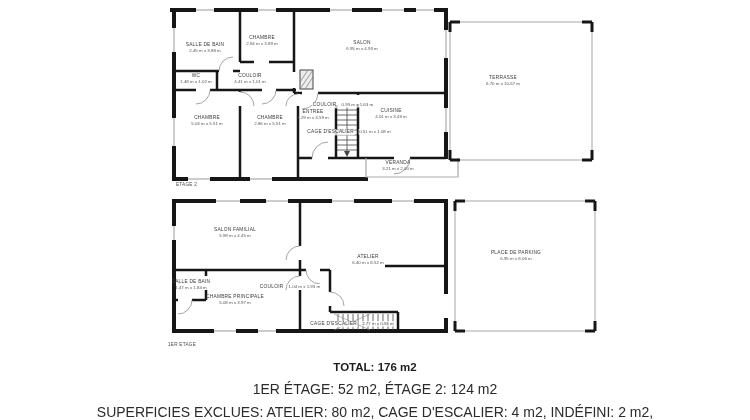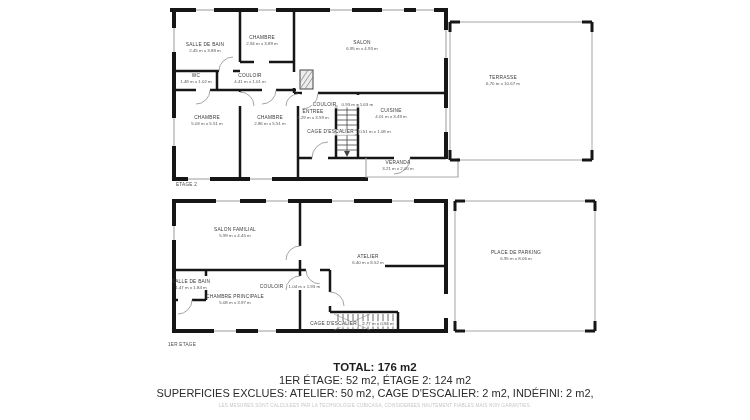--- a/index.html
+++ b/index.html
@@ -14,21 +14,21 @@
   }
   .room .rn{font-size:6px;letter-spacing:.3px;color:#3a3a3a;}
   .room .rd{font-size:5.5px;color:#555;}
   .room.bg .rn,.room.bg .rd{background:rgba(255,255,255,.78);display:inline-block;padding:0 1px;}
   .floor-tag{
     position:absolute;font-size:6px;color:#4a4a4a;letter-spacing:.3px;
     transform:scale(0.78);transform-origin:0 0;
   }
   .summary{position:absolute;left:0;top:361px;width:750px;text-align:center;color:#2b2b2b;}
   .summary .total{font-size:11.5px;font-weight:bold;color:#1d1d1d;line-height:1.1;}
-  .summary .sline{font-size:11px;line-height:1.08;margin-top:1px;}
+  .summary .sline{font-size:14px;line-height:1.08;margin-top:8px;}
   .disclaimer{
     margin-top:4px;font-size:6px;color:#c6c6c6;letter-spacing:.2px;
     transform:scale(0.78);transform-origin:50% 0;
   }
 </style>
 </head>
 <body>
 
 <div class="page">
 
@@ -177,17 +177,17 @@
   </div>
   <div class="room" style="left:456px;top:250px">
     <div class="rn">PLACE DE PARKING</div>
     <div class="rd">6.95 m x 8.06 m</div>
   </div>
   <div class="floor-tag" style="left:168px;top:342px">1ER ÉTAGE</div>
 
   <div class="summary">
     <div class="total">TOTAL: 176 m2</div>
     <div class="sline">1ER ÉTAGE: 52 m2, ÉTAGE 2: 124 m2</div>
-    <div class="sline">SUPERFICIES EXCLUES: ATELIER: 50 m2, CAGE D'ESCALIER: 2 m2, INDÉFINI: 2 m2,</div>
+    <div class="sline">SUPERFICIES EXCLUES: ATELIER: 80 m2, CAGE D'ESCALIER: 4 m2, INDÉFINI: 2 m2,</div>
     <div class="disclaimer">LES MESURES SONT CALCULÉES PAR LA TECHNOLOGIE CUBICASA, CONSIDÉRÉES HAUTEMENT FIABLES MAIS NON GARANTIES.</div>
   </div>
 
 </div>
 
 </body></html>

